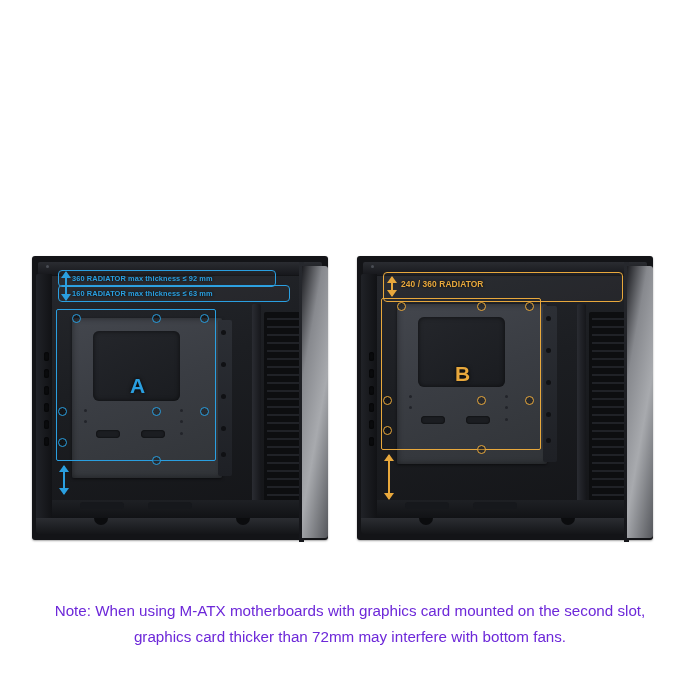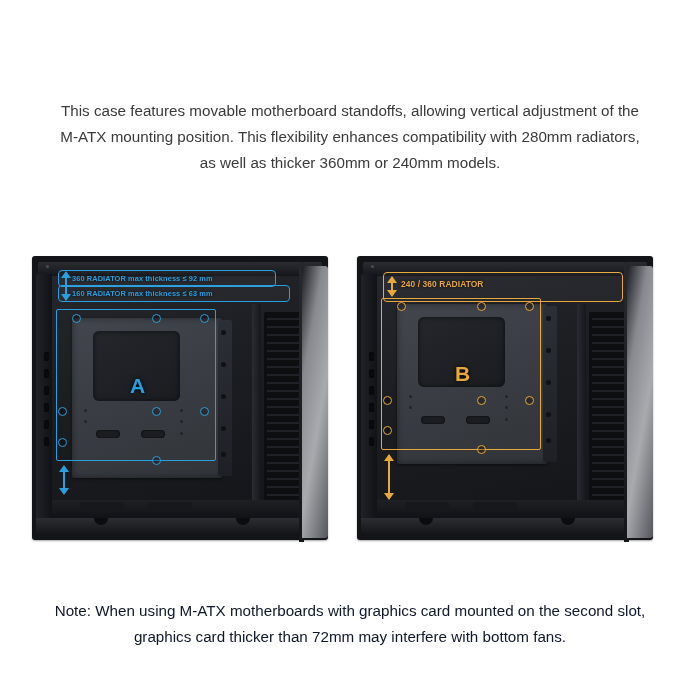--- a/index.html
+++ b/index.html
@@ -191,21 +191,20 @@
     position:absolute;left:45px;top:598px;width:610px;
     text-align:center;
     font-size:15.2px;line-height:26px;font-weight:400;
   }
 </style>
 </head>
 <body style="background: rgb(255, 255, 255);">
 
 <div class="page">
 
-  <div class="desc">This case features movable motherboard standoffs, allowing vertical adjustment of the M-ATX mounting position. This flexibility enhances compatibility with 280mm radiators, as well as thicker 360mm or 240mm models.</div>
 
   <div class="panels">
 
     <div class="panel panel-left">
       <div class="case">
         <div class="shell">
           <div class="top-bar"></div>
           <div class="front-col">
             <div class="front-holes">
               <i></i>
@@ -413,15 +412,15 @@
             <div class="stem"></div>
               <div class="head up"></div>
               <div class="head dn"></div>
           </div>
         </div>
       </div>
     </div>
 
   </div>
 
-  <div class="note" style="color: #0f172a;">Note: When using M-ATX motherboards with graphics card mounted on the second slot, graphics card thicker than 72mm may interfere with bottom fans.</div>
+  <div class="note" style="color: #6d28d9;">Note: When using M-ATX motherboards with graphics card mounted on the second slot, graphics card thicker than 72mm may interfere with bottom fans.</div>
 
 </div>
 
 </body></html>

